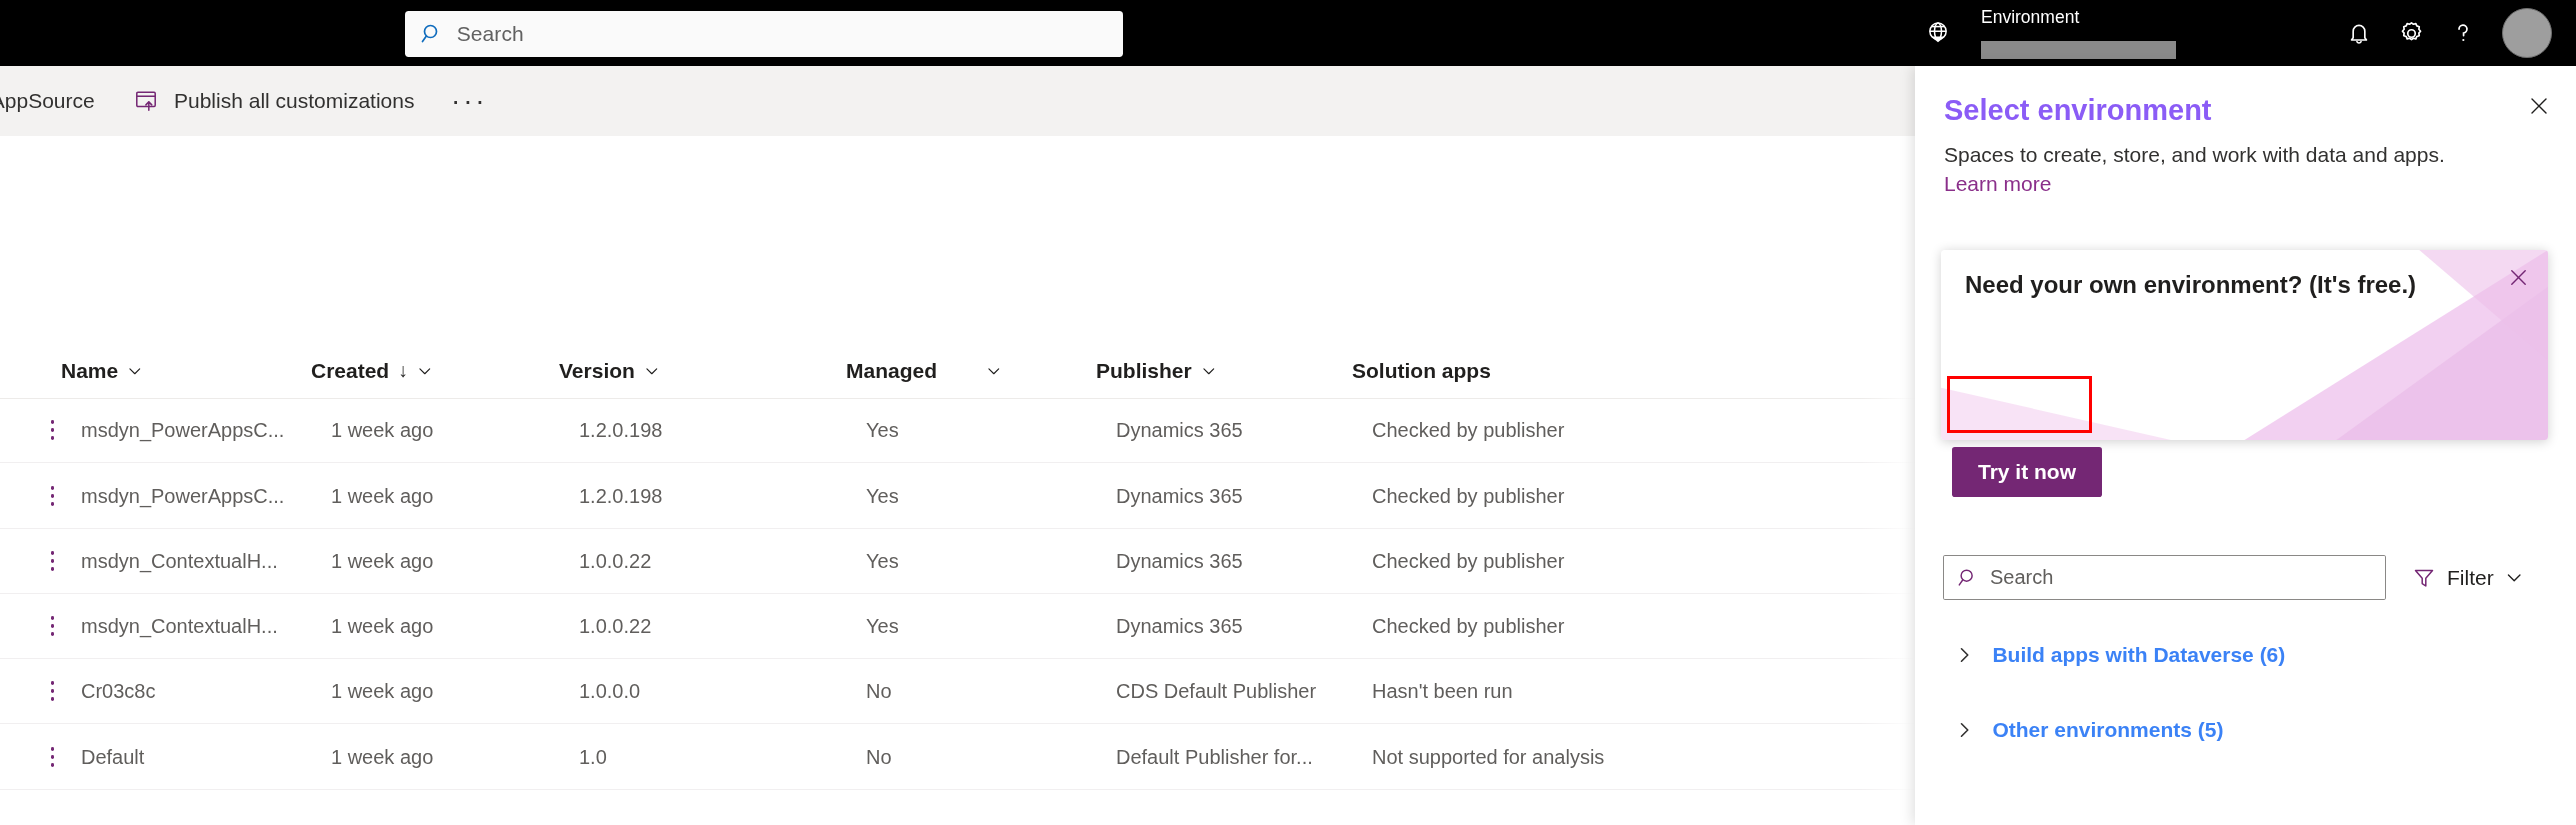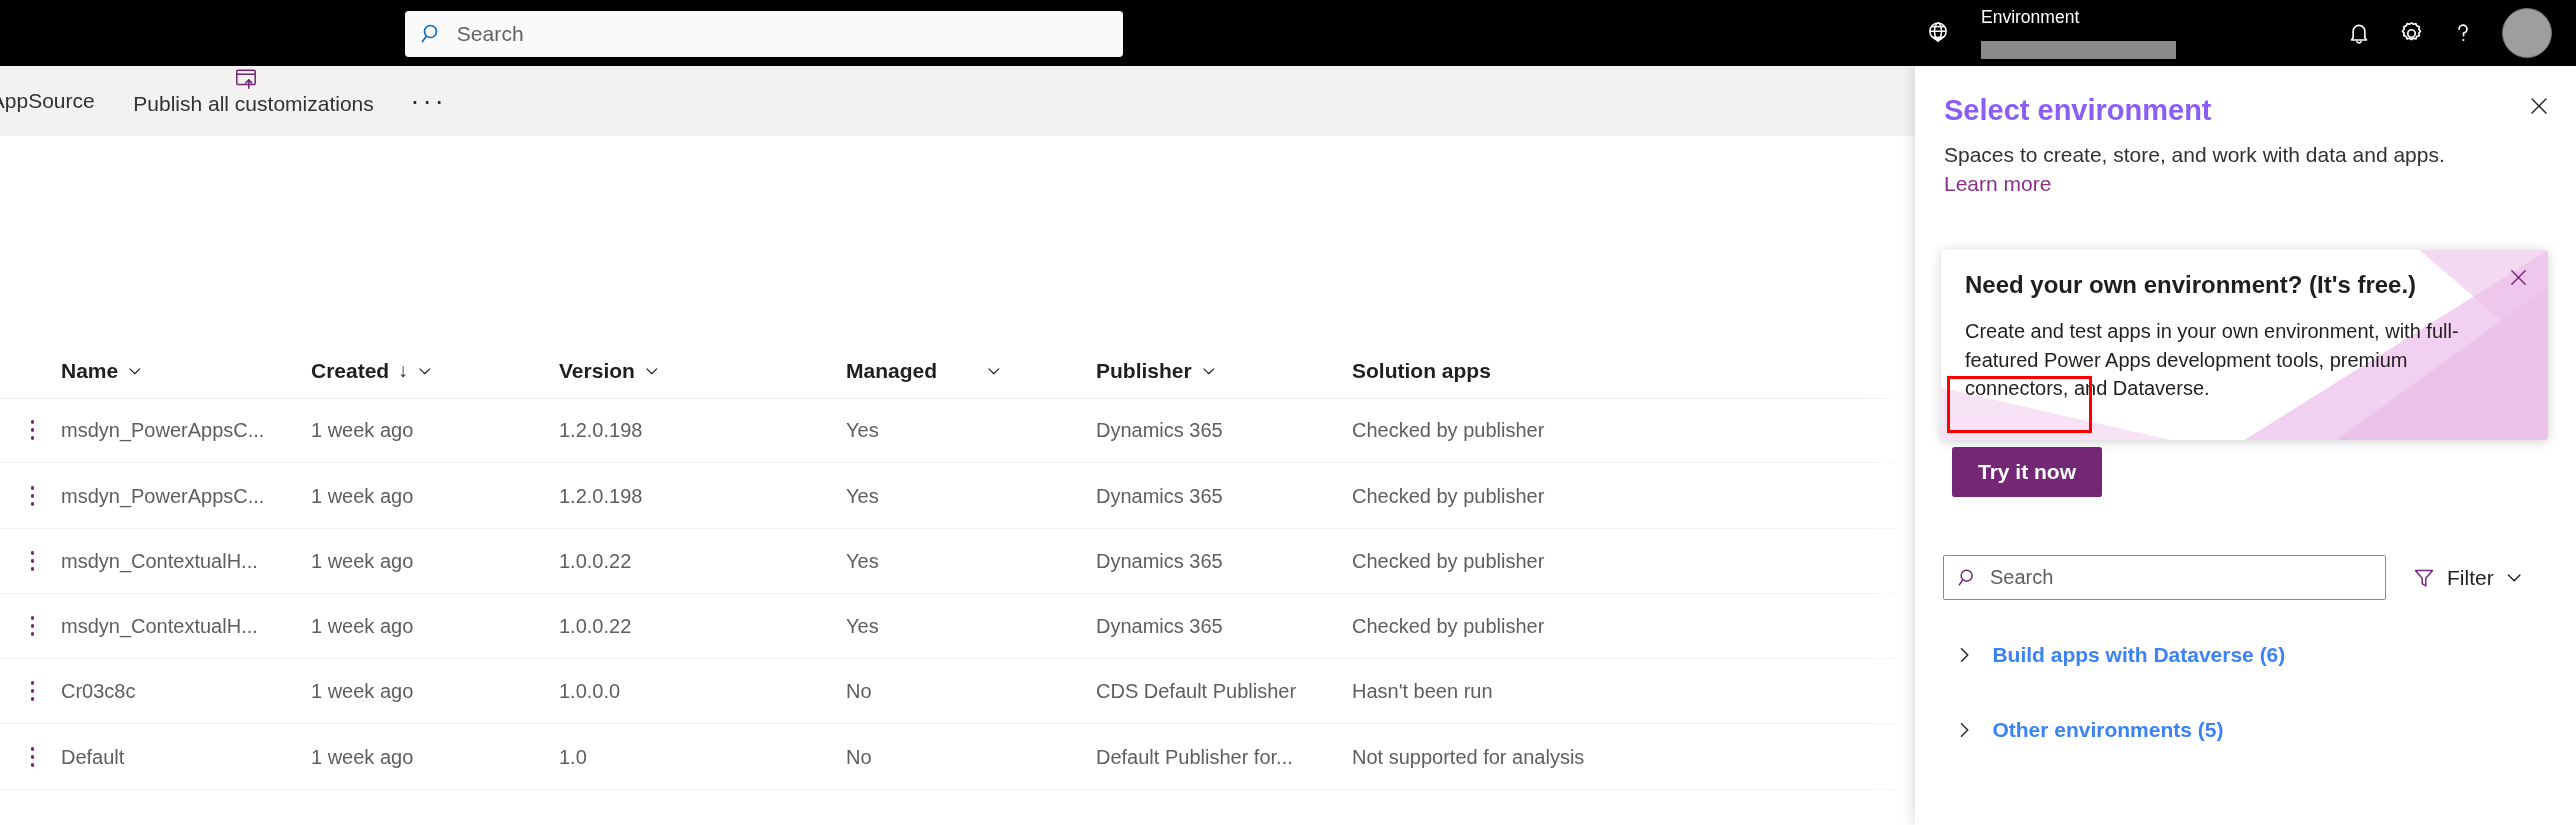--- a/index.html
+++ b/index.html
@@ -108,21 +108,20 @@
     font-size: 21px;
     color: #323130;
     white-space: nowrap;
   }
   .cmd-appsource {
     margin-left: -9.2px;
     padding-right: 22px;
   }
   .cmd-publish {
     padding: 0 16.6px;
-    flex-direction: column;
   }
   .cmd-publish .picon {
     margin-right: 14.7px;
     display: flex;
   }
   .cmd-more {
     padding: 0 20px;
     font-size: 28px;
     letter-spacing: 2.8px;
     color: #323130;
@@ -164,20 +163,21 @@
     position: absolute;
     left: 0;
     width: 1915px;
     height: 65px;
     border-bottom: 0.9px solid #f1eff0;
     display: flex;
     align-items: center;
     font-size: 20px;
     color: #605e5c;
     box-sizing: border-box;
+    padding-left: 20px;
   }
   .cell {
     white-space: nowrap;
     overflow: hidden;
     box-sizing: border-box;
   }
   .cell-menu {
     width: 61px;
     flex: 0 0 61px;
     display: flex;
@@ -653,21 +653,20 @@
       </svg>
     </div>
     <div class="callout-close">
       <svg width="23" height="23" viewBox="0 0 24 24" fill="none" stroke="#742774" stroke-width="1.5">
         <line x1="5" y1="5" x2="19" y2="19" stroke-linecap="round"></line>
         <line x1="19" y1="5" x2="5" y2="19" stroke-linecap="round"></line>
       </svg>
     </div>
     <div class="callout-inner">
       <h2 class="callout-title">Need your own environment? (It's free.)</h2>
-      <p class="callout-body">Create and test apps in your own environment, with full-featured Power Apps development tools, premium connectors, and Dataverse.</p>
     </div>
   </div>
 
   <div class="tryit-wrap">
     <button class="tryit-btn">Try it now</button>
   </div>
 
   <div class="panel-searchrow">
     <div class="panel-search">
       <span class="mag2">

